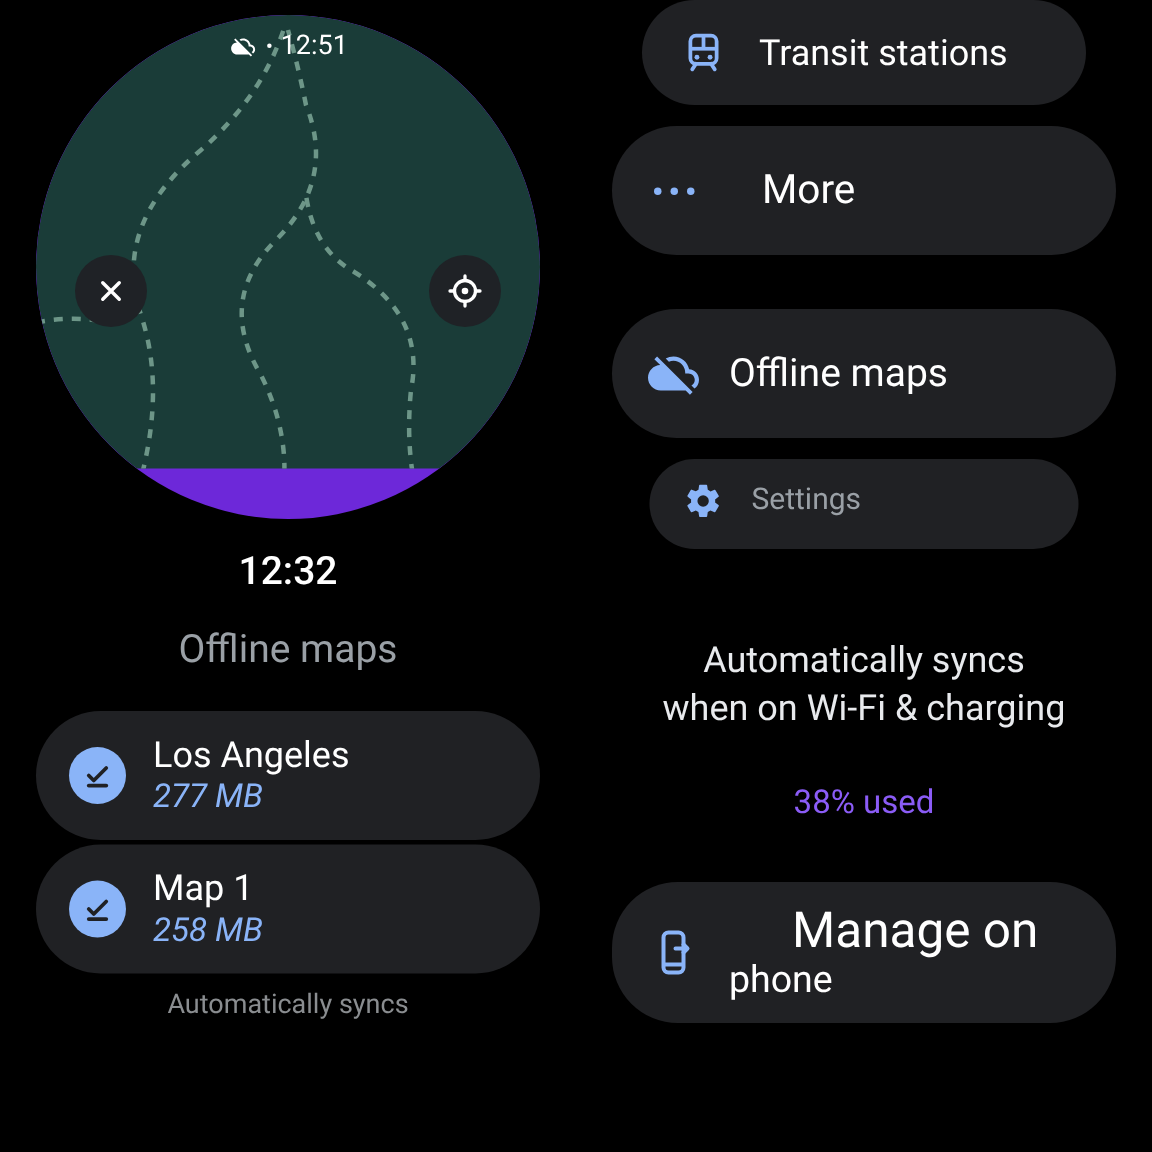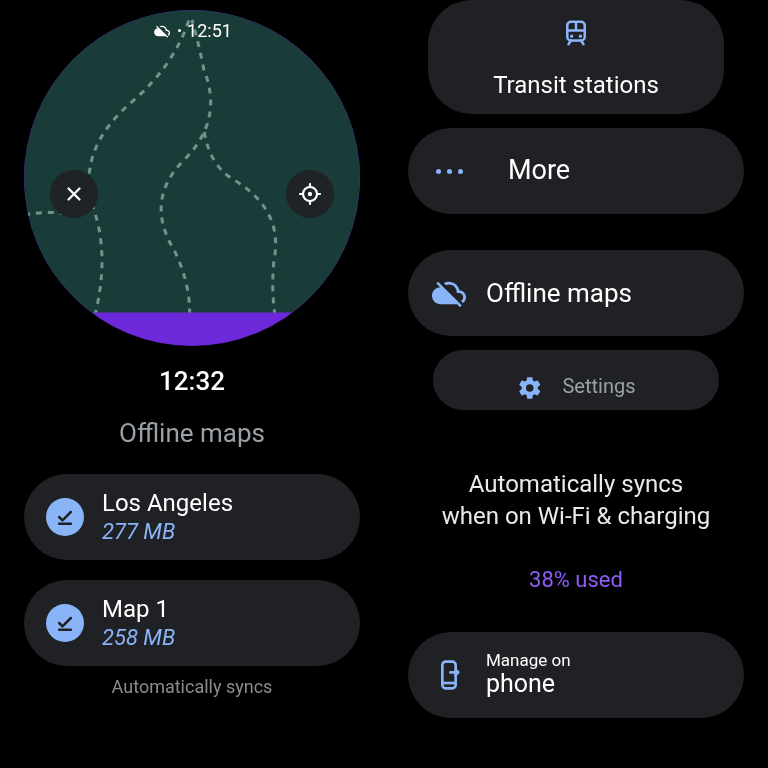--- a/index.html
+++ b/index.html
@@ -79,21 +79,21 @@
     color: #9aa0a6;
     font-weight: 400;
   }
 
   .chip-list {
     width: 100%;
     display: flex;
     flex-direction: column;
     align-items: center;
     margin-top: 26px;
-    gap: 20px;
+    gap: 3px;
   }
   .chip {
     width: 336px;
     min-height: 86px;
     border-radius: 44px;
     background: #202124;
     display: flex;
     align-items: center;
     padding: 14px 22px;
     gap: 18px;
@@ -154,24 +154,23 @@
   }
 
   
   .roads { position: absolute; width: 100%; height: 100%; z-index: 1; }
 
   .settings-clip {
     overflow: hidden;
     height: 42px;
     border-top-left-radius: 44px;
     border-top-right-radius: 44px;
-    padding-top: 24px;
+    padding-top: 14px;
     padding-bottom: 0;
     align-items: flex-start;
-    justify-content: center;
   }
   .settings-clip .chip-title { color: #9aa0a6; font-size: 20px; }
 
   .manage-chip { margin-top: 36px; align-self: center; }
 </style>
 </head>
 <body>
 
 <div class="col left">
   <div class="watch">
@@ -236,21 +235,21 @@
         <span class="chip-title">Map 1</span>
         <span class="chip-sub">258 MB</span>
       </div>
     </div>
   </div>
 
   <div class="foot-text">Automatically syncs</div>
 </div>
 
 <div class="col right">
-  <div class="chip top-chip" style="margin-top:0;flex-direction:column;">
+  <div class="chip top-chip" style="margin-top:0;">
     <div class="icon-wrap">
       <svg width="30" height="30" viewBox="0 0 24 24">
         <rect x="5" y="3" width="14" height="15" rx="3" stroke="#8ab4f8" stroke-width="2" fill="none"></rect>
         <line x1="5" y1="10" x2="19" y2="10" stroke="#8ab4f8" stroke-width="2"></line>
         <circle cx="8.5" cy="14.5" r="1.3" fill="#8ab4f8"></circle>
         <circle cx="15.5" cy="14.5" r="1.3" fill="#8ab4f8"></circle>
         <path d="M8 18l-2 3 M16 18l2 3" stroke="#8ab4f8" stroke-width="2" stroke-linecap="round"></path>
         <line x1="12" y1="3" x2="12" y2="10" stroke="#8ab4f8" stroke-width="2"></line>
       </svg>
     </div>
@@ -311,17 +310,17 @@
 
   <div class="chip manage-chip" style="width:336px;">
     <div class="icon-wrap">
       <svg width="32" height="32" viewBox="0 0 24 24">
         <rect x="7" y="2" width="10" height="20" rx="2.5" stroke="#8ab4f8" stroke-width="2" fill="none"></rect>
         <line x1="7" y1="18" x2="17" y2="18" stroke="#8ab4f8" stroke-width="2"></line>
         <path d="M13 10h6 M17 8l2 2-2 2" stroke="#8ab4f8" stroke-width="2" fill="none" stroke-linecap="round" stroke-linejoin="round"></path>
       </svg>
     </div>
     <div class="chip-text">
-      <span class="chip-title" style="font-size:17px;line-height:1.15;">Manage on</span>
+      <span class="chip-title" style="font-size:33px;line-height:1.15;margin-left:42px;">Manage on</span>
       <span class="chip-title" style="font-size:25px;line-height:1.15;">phone</span>
     </div>
   </div>
 </div>
 
 </body></html>

